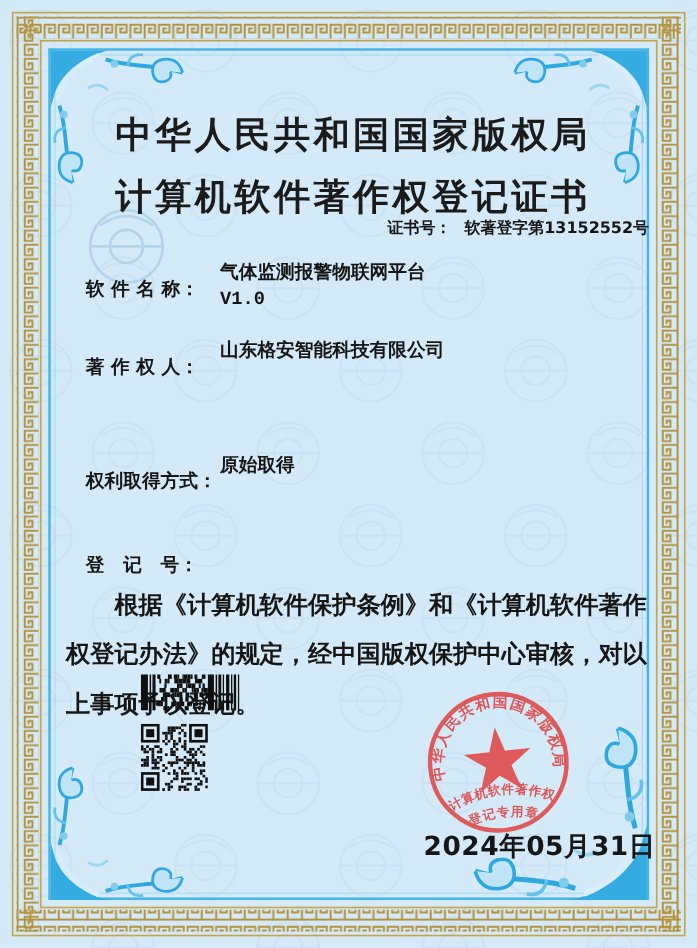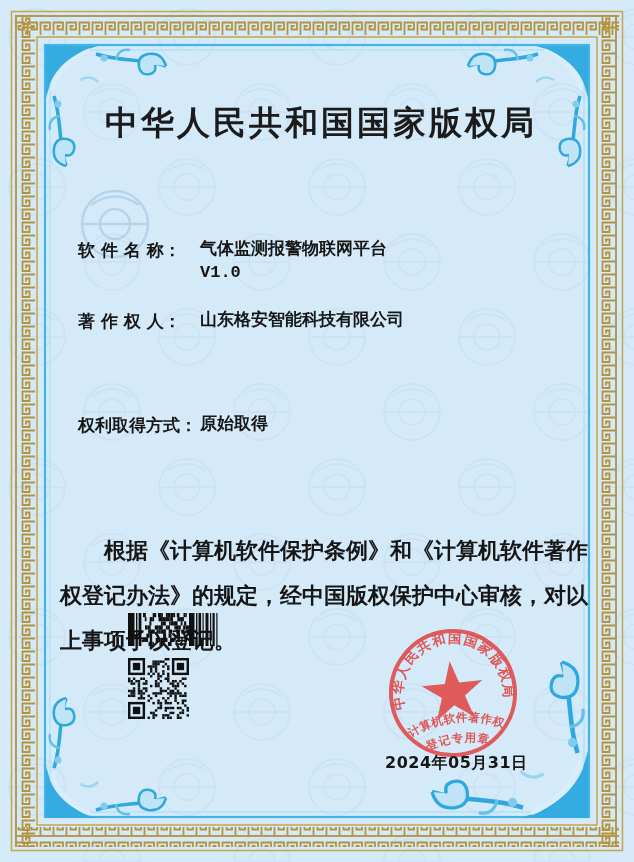--- a/index.html
+++ b/index.html
@@ -9,30 +9,30 @@
     font-family:"DejaVu Sans",sans-serif;color:#161616;
   }
   .deco{position:absolute;left:0;top:0;pointer-events:none;}
   .content{position:absolute;left:0;top:0;width:634px;height:862px;}
   .title-block{position:absolute;top:101px;left:50px;right:42px;text-align:center;}
   .t1,.t2{font-size:33px;font-weight:bold;letter-spacing:3px;color:#1b1b1b;white-space:nowrap;}
   .t2{margin-top:11px;}
   .certno{position:absolute;top:198px;right:44px;font-size:14.5px;font-weight:bold;white-space:pre;}
   .certno .gap{display:inline-block;width:12px;}
   .row{position:absolute;left:78px;display:flex;font-size:17px;font-weight:bold;line-height:1.35;}
-  .lbl{width:122px;flex:0 0 122px;white-space:pre;}
+  .lbl{width:122px;flex:0 0 122px;white-space:pre;margin-top:13px;}
   .val{white-space:pre;font-family:Liberation Mono, monospace;}
   .statement{
     position:absolute;left:60px;right:46px;top:528px;margin:0;
     font-size:22px;font-weight:bold;line-height:2.05;
     text-indent:2em;text-align:justify;
   }
   .date{
     position:absolute;left:385px;top:753px;width:132px;text-align:center;
-    font-size:16px;font-weight:bold;letter-spacing:.5px;white-space:nowrap;
+    font-size:24px;font-weight:bold;letter-spacing:.5px;white-space:nowrap;
   }
   .barcode-svg{position:absolute;left:128px;top:613px;}
   .qr-svg{position:absolute;left:128px;top:658px;}
   .seal-svg{position:absolute;left:386px;top:626px;opacity:.9;}
   .seal-text{fill:#df4646;font-weight:bold;font-family:"DejaVu Sans",sans-serif;}
 </style>
 </head>
 <body>
 
 <div class="cert">
@@ -101,40 +101,43 @@
     <use href="#fl" transform="translate(46,46)"></use>
     <use href="#fl" transform="translate(588,46) scale(-1,1)"></use>
     <use href="#fl" transform="translate(46,818) scale(1,-1)"></use>
     <use href="#fl" transform="translate(588,818) scale(-1.3,-1.3)"></use>
   </svg>
 
   <div class="content">
 
     <div class="title-block">
       <div class="t1">中华人民共和国国家版权局</div>
+      <div class="t2">计算机软件著作权登记证书</div>
     </div>
 
+    <div class="certno"><span>证书号：</span><span class="gap"></span><span>软著登字第13152552号</span></div>
 
     <div class="row" style="top:239px">
       <span class="lbl">软 件 名 称：</span>
       <span class="val"><span>气体监测报警物联网平台</span><br><span>V1.0</span></span>
     </div>
 
     <div class="row" style="top:310px">
       <span class="lbl">著 作 权 人：</span>
       <span class="val">山东格安智能科技有限公司</span>
     </div>
 
     <div class="row" style="top:414px">
       <span class="lbl">权利取得方式：</span>
       <span class="val">原始取得</span>
     </div>
 
 
     <div class="row" style="top:490px">
+      <span class="lbl">登　记　号：</span>
     </div>
 
     <p class="statement">根据《计算机软件保护条例》和《计算机软件著作权登记办法》的规定，经中国版权保护中心审核，对以上事项予以登记。</p>
 
     <svg class="barcode-svg" width="90" height="33" viewBox="0 0 90 33">
         <g fill="#101010">
           <rect x="0" width="6.5" height="33"></rect>
           <rect x="8" width="1.4" height="33"></rect>
           <rect x="10.6" width="2.8" height="33"></rect>
           <rect x="15.0" y="0.0" width="2.8" height="4.2"></rect>

